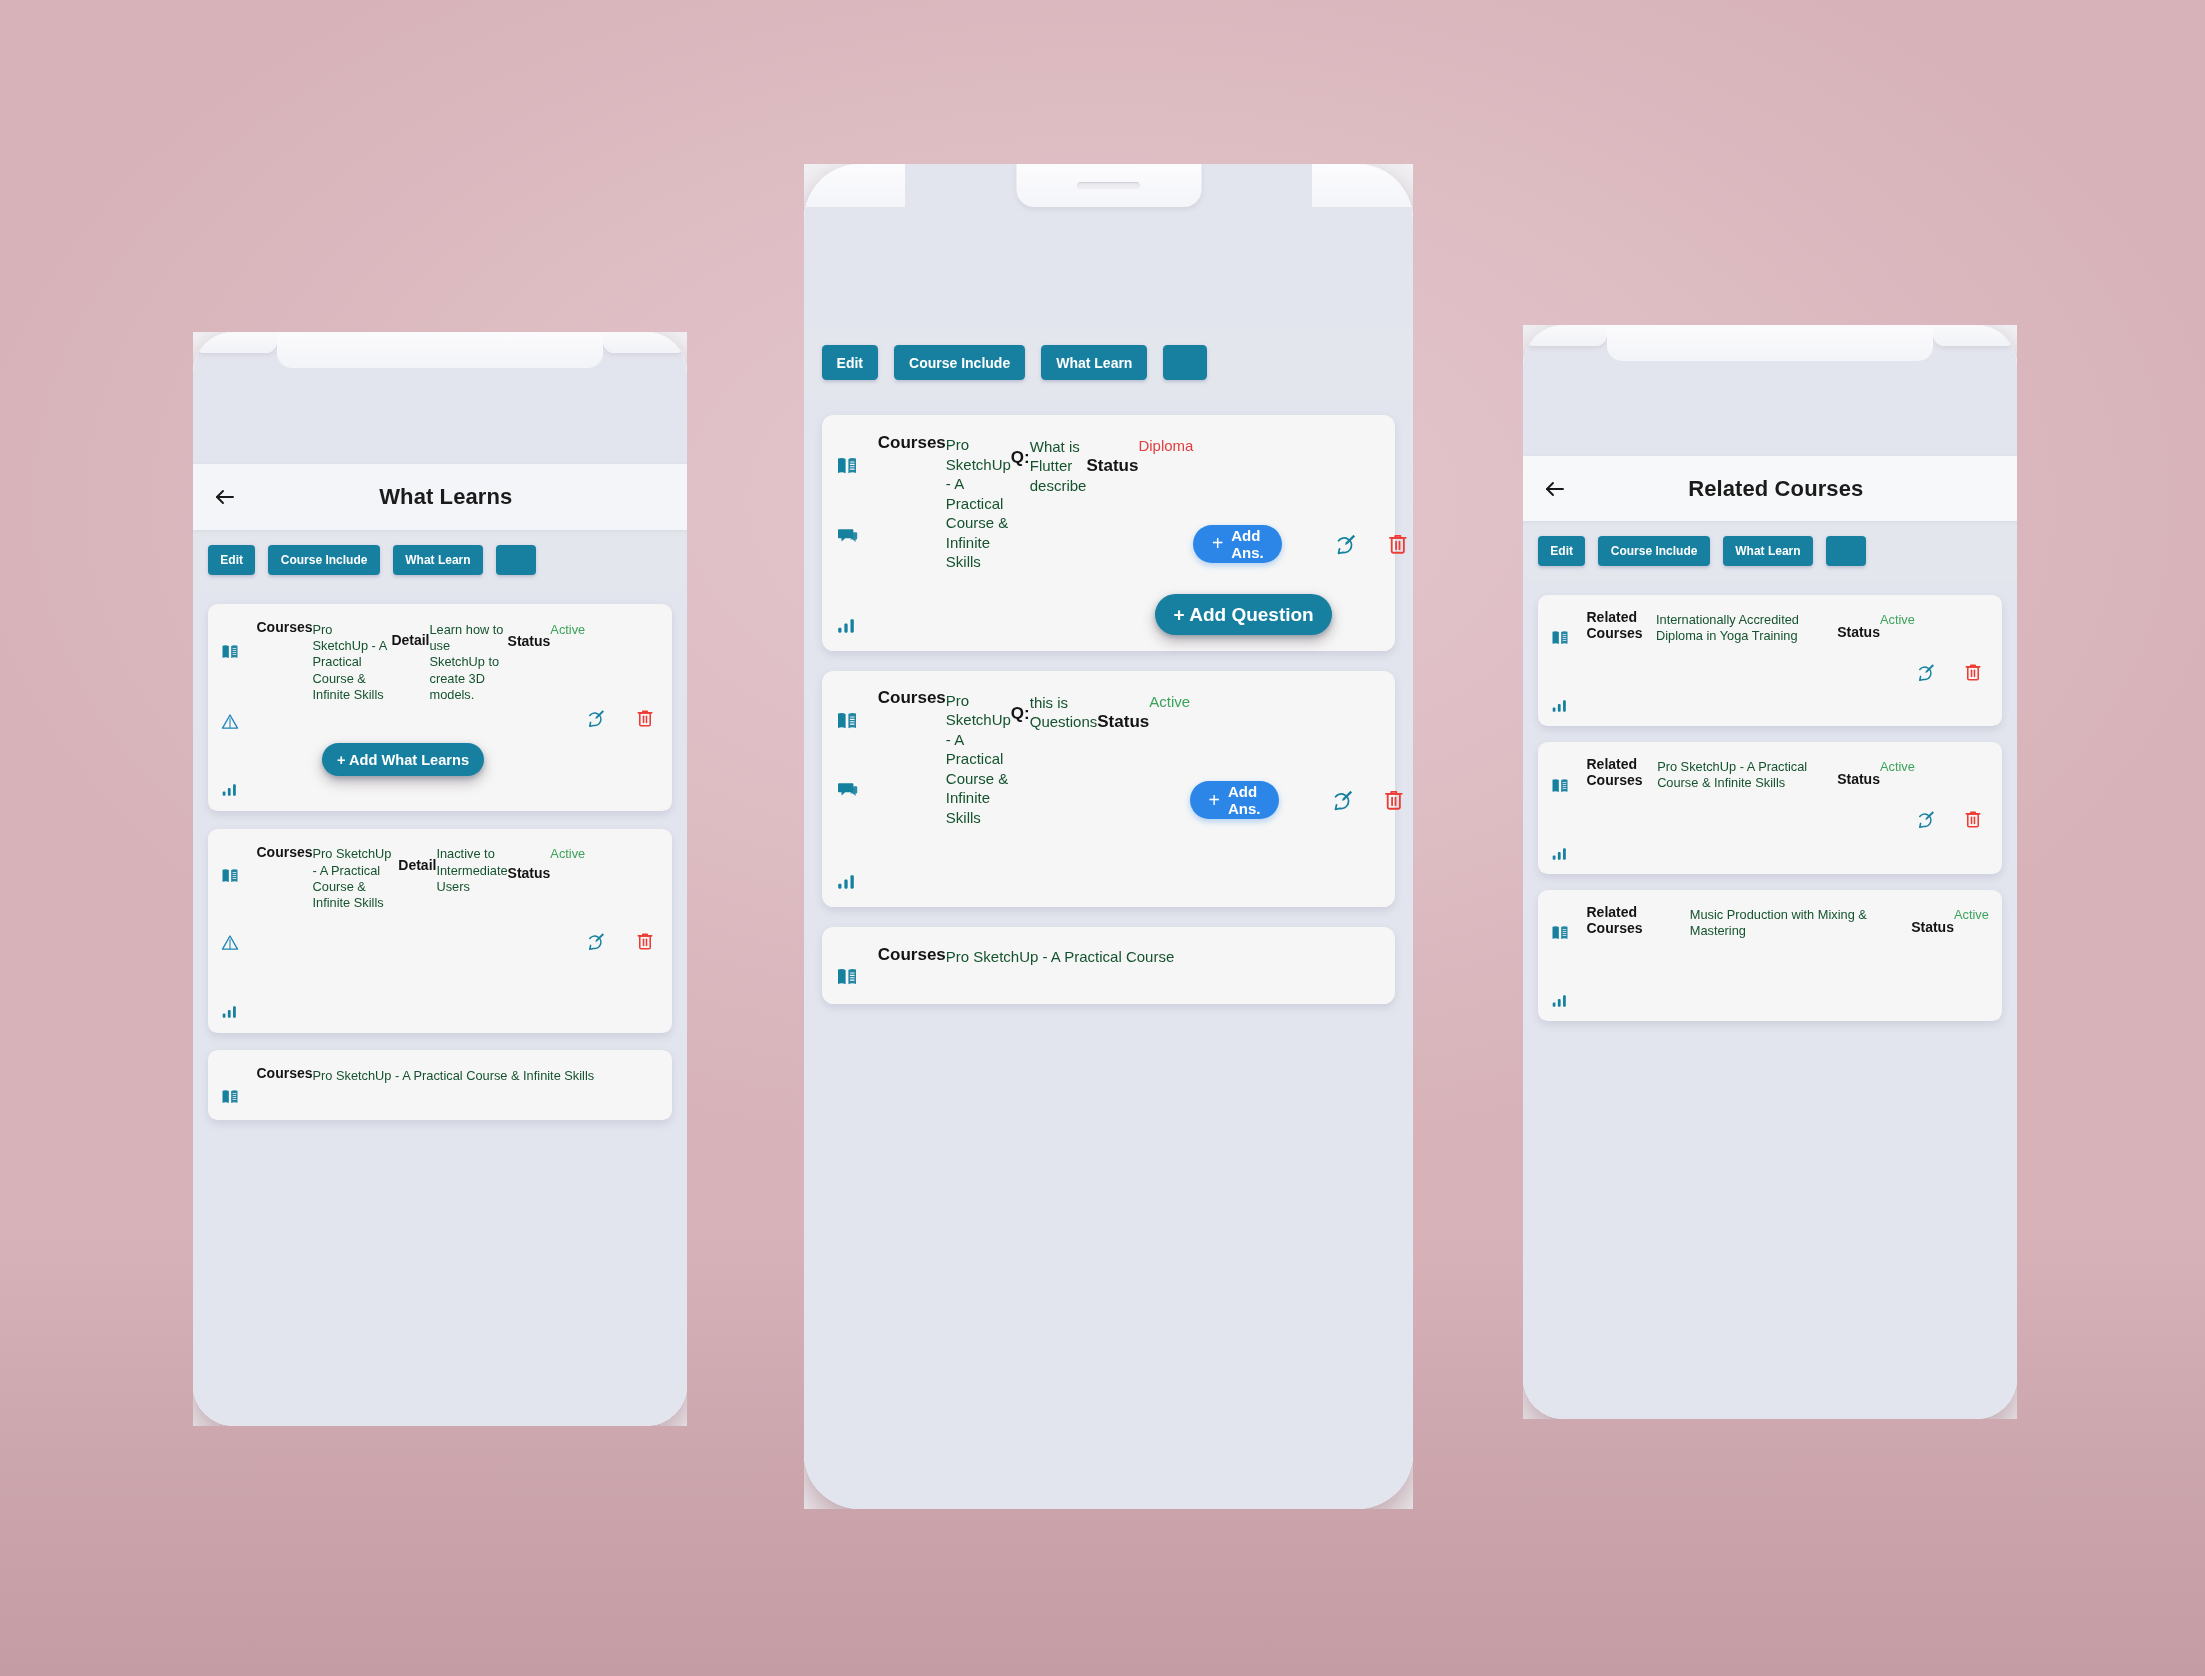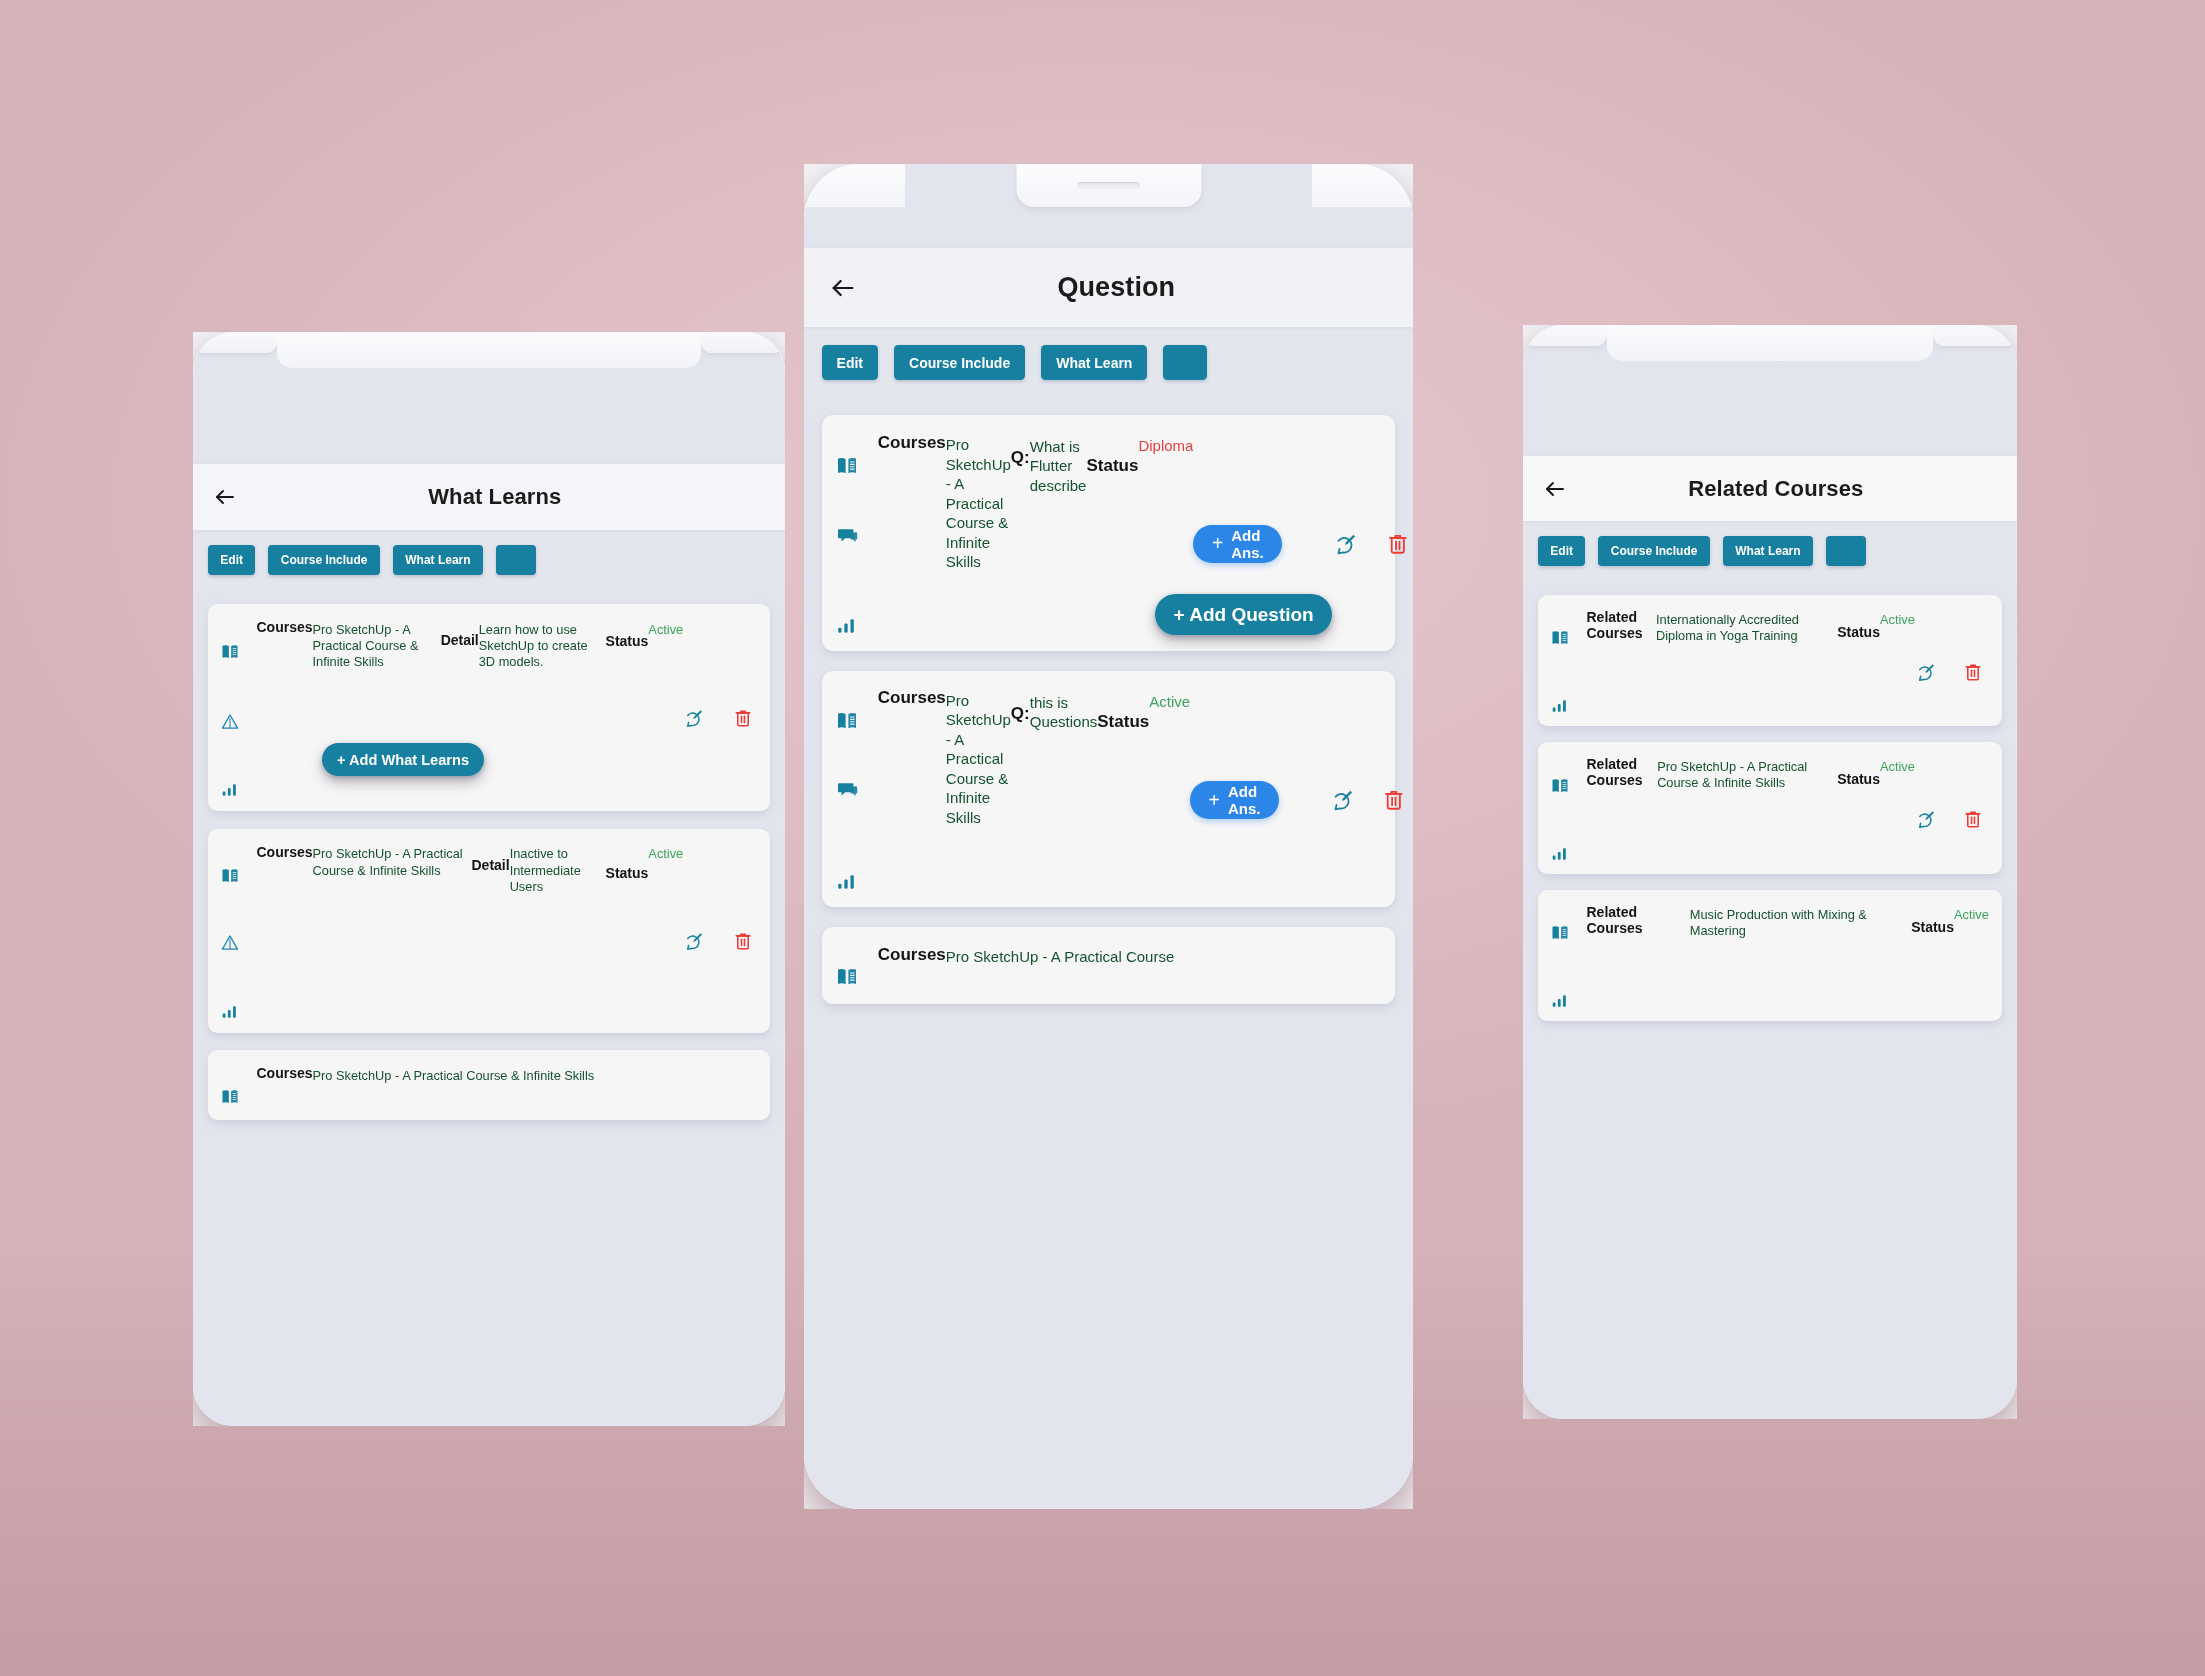--- a/index.html
+++ b/index.html
@@ -124,21 +124,21 @@
     color: #ffffff;
     font-weight: 700;
     border-radius: 441px;
     display: flex; align-items: center; justify-content: center;
     white-space: nowrap;
     box-shadow: 0 6.2px 13.2px rgba(100,80,95,0.40), 0 2.2px 5.3px rgba(20,90,115,0.30);
     z-index: 40;
   }
 
   
-  #phone-left { left: 193px; top: 332px; width: 592px; height: 1094px; padding-left: 40px; }
+  #phone-left { left: 193px; top: 332px; width: 494px; height: 1094px; padding-left: 40px; }
   #phone-left .phone-body { border-radius: 41px; }
   #phone-left .screen { border-radius: 41px; }
   #phone-left .notch-side.l { left: 0;  width: 84px; height: 21px; }
   #phone-left .notch-side.r { right: 0; width: 84px; height: 21px; }
   #phone-left .notch-bar {
     position: absolute; top: 0; left: 84px; right: 84px; height: 36px;
     background: linear-gradient(180deg,#FBFBFD 0%,#F3F4F8 100%);
     border-bottom-left-radius: 15px; border-bottom-right-radius: 15px;
     z-index: 15;
   }
@@ -393,29 +393,20 @@
       <div class="notch-bar"></div>
 
       <div class="fab" id="fab-left">+ Add What Learns</div>
     </div>
   </div>
 
   <div class="phone" id="phone-mid">
     <div class="phone-body">
       <div class="screen">
 
-        <div class="appbar">
-          <span class="back-arrow">
-            <svg width="28" height="28" viewBox="0 0 24 24" fill="none" stroke="#181818" stroke-width="1.9" stroke-linecap="round" stroke-linejoin="round">
-                <line x1="20" y1="12" x2="4" y2="12"></line>
-                <polyline points="10,6 4,12 10,18"></polyline>
-              </svg>
-          </span>
-          <span class="appbar-title">Question</span>
-        </div>
 
         <div class="tabstrip">
           <div class="tab-btn">Edit</div>
           <div class="tab-btn">Course Include</div>
           <div class="tab-btn">What Learn</div>
           <div class="tab-btn" style="min-width:44px;"></div>
         </div>
 
         <div class="cardlist">
 

